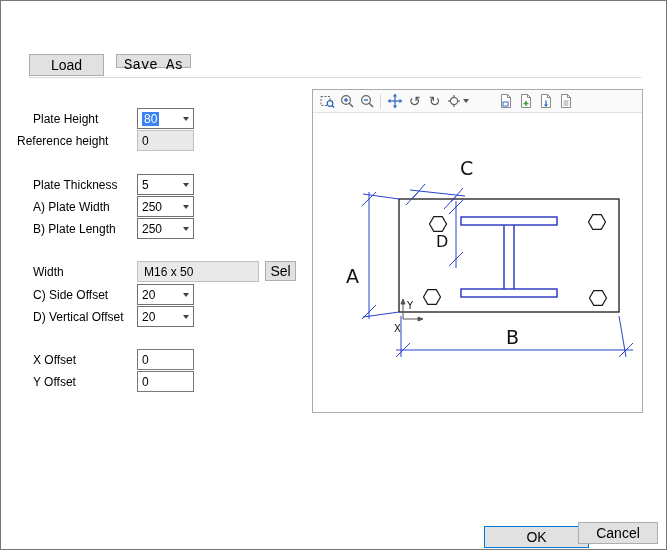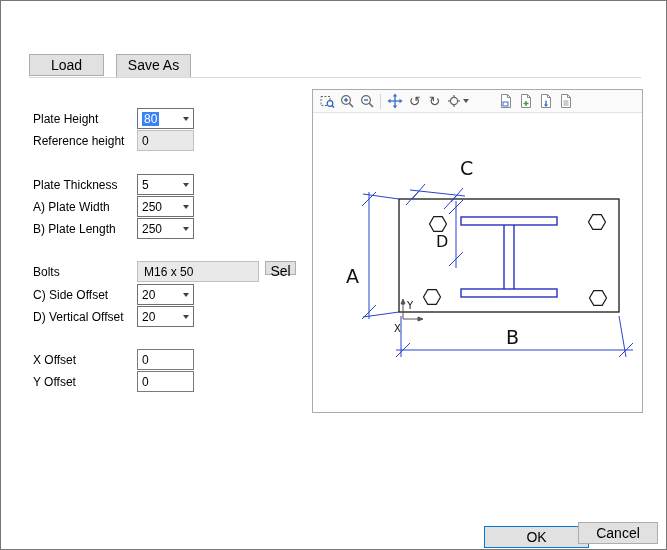--- a/index.html
+++ b/index.html
@@ -44,30 +44,30 @@
   .drawing{display:block;}
   .dimtext{font-family:"DejaVu Sans",sans-serif;fill:#111;}
 </style>
 </head>
 <body>
 
 <div class="dialog">
 
 
   <div class="btn" style="left:28px;top:53px;width:75px;height:22px;">Load</div>
-  <div class="btn" style="left:115px;top:53px;width:75px;height:24px;">Save As</div>
+  <div class="btn" style="left:115px;top:53px;width:75px;height:14px;font-family:Liberation Mono, monospace;">Save As</div>
 
   <div class="sep"></div>
 
   <span class="flabel" style="left:32px;top:111px;">Plate Height</span>
-  <span class="flabel" style="left:32px;top:133px;">Reference height</span>
+  <span class="flabel" style="left:16px;top:133px;">Reference height</span>
   <span class="flabel" style="left:32px;top:177px;">Plate Thickness</span>
   <span class="flabel" style="left:32px;top:199px;">A) Plate Width</span>
   <span class="flabel" style="left:32px;top:221px;">B) Plate Length</span>
-  <span class="flabel" style="left:32px;top:264px;">Bolts</span>
+  <span class="flabel" style="left:32px;top:264px;">Width</span>
   <span class="flabel" style="left:32px;top:287px;">C) Side Offset</span>
   <span class="flabel" style="left:32px;top:309px;">D) Vertical Offset</span>
   <span class="flabel" style="left:32px;top:352px;">X Offset</span>
   <span class="flabel" style="left:32px;top:374px;">Y Offset</span>
 
   <div class="combo" style="left:136px;top:107px;">
     <span class="combo-text hl">80</span>
     <span class="dd"></span>
   </div>
 
@@ -80,21 +80,21 @@
   <div class="combo" style="left:136px;top:195px;">
     <span class="combo-text">250</span>
     <span class="dd"></span>
   </div>
   <div class="combo" style="left:136px;top:217px;">
     <span class="combo-text">250</span>
     <span class="dd"></span>
   </div>
 
   <input class="tbox disabled" style="left: 136px; top: 260px; width: 122px; padding-left: 6px;" readonly="" value="M16 x 50">
-  <div class="btn" style="left:264px;top:260px;width:31px;height:14px;line-height:19px;">Sel</div>
+  <div class="btn" style="left:264px;top:260px;width:31px;height:20px;line-height:19px;">Sel</div>
 
   <div class="combo" style="left:136px;top:283px;">
     <span class="combo-text">20</span>
     <span class="dd"></span>
   </div>
   <div class="combo" style="left:136px;top:305px;">
     <span class="combo-text">20</span>
     <span class="dd"></span>
   </div>
 

